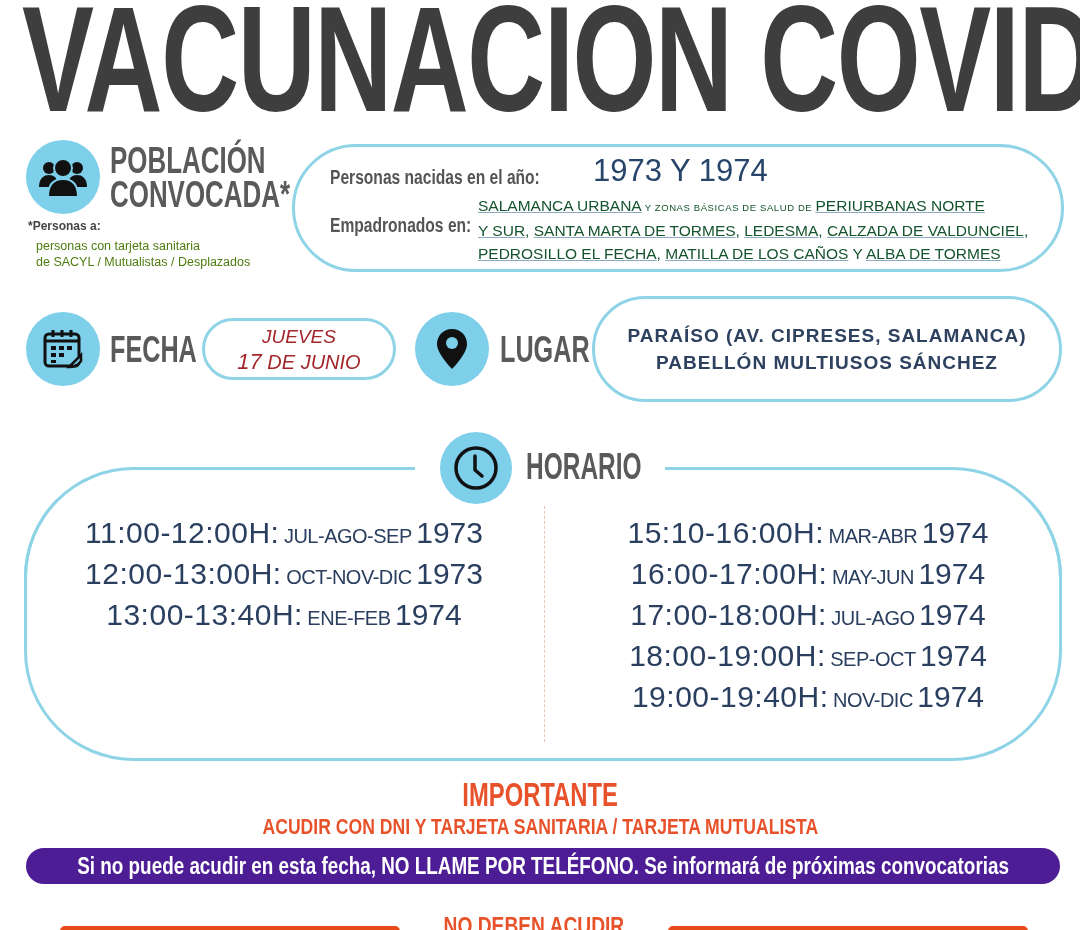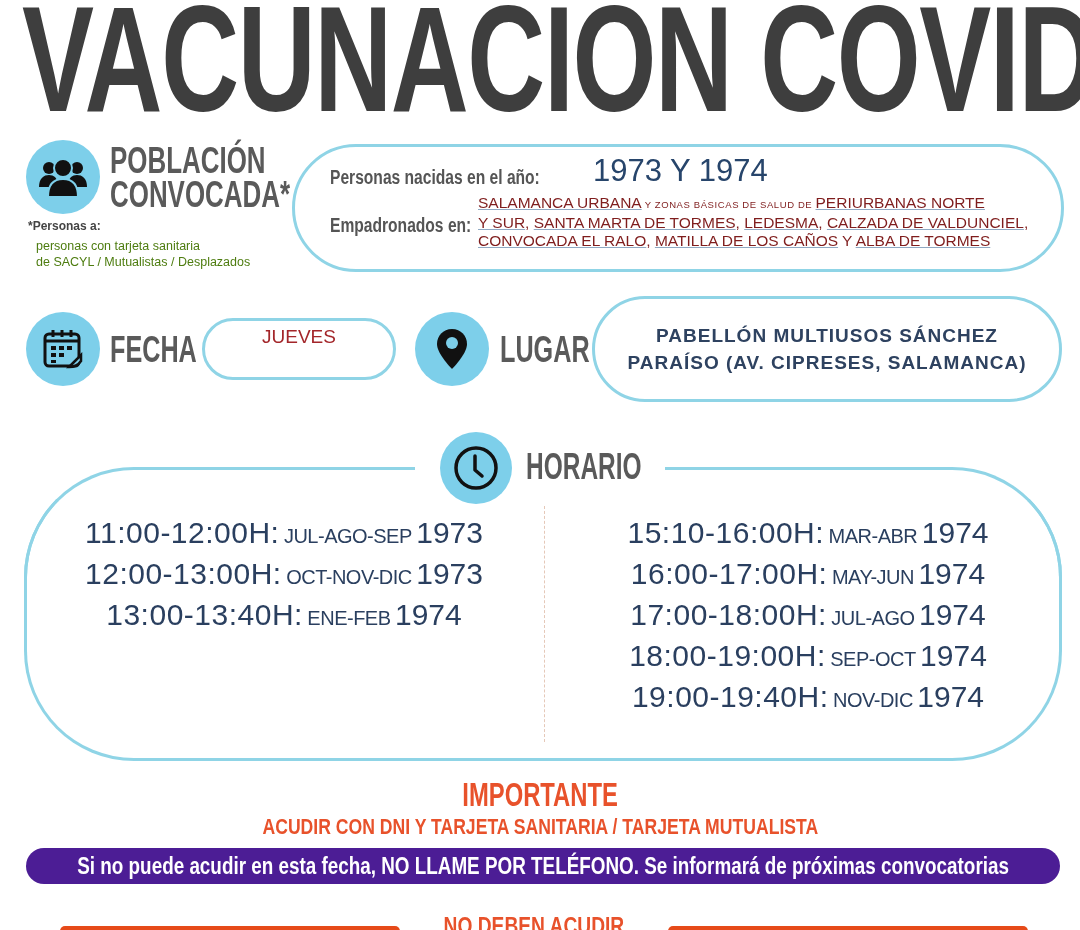--- a/index.html
+++ b/index.html
@@ -29,31 +29,31 @@
   .destinado { position: absolute; left: 28px; top: 219px; font-size: 12px; color: #444; font-weight: 700; }
   .destinado-text { position: absolute; left: 36px; top: 238px; font-size: 12.5px; line-height: 16px; color: #4d7c0f; }
 
   .pob-box {
     position: absolute; left: 292px; top: 144px; width: 772px; height: 128px;
     border: 3px solid #8fd4e6; border-radius: 64px;
   }
   .nacidas-label { position: absolute; left: 330px; top: 166px; font-size: 20px; font-weight: 700; color: #555; transform: scaleX(0.78); transform-origin: left top; white-space: nowrap; }
   .years { position: absolute; left: 593px; top: 153px; font-size: 31px; color: #27456b; white-space: nowrap; }
   .empadronados-label { position: absolute; left: 330px; top: 214px; font-size: 20px; font-weight: 700; color: #555; transform: scaleX(0.78); transform-origin: left top; white-space: nowrap; }
-  .places { position: absolute; left: 478px; top: 194px; width: 580px; font-size: 15.5px; line-height: 18px; color: #7f1d1d; }
+  .places { position: absolute; left: 478px; top: 194px; width: 580px; font-size: 15.5px; line-height: 23px; color: #14532d; }
   .places .u { text-decoration: underline; text-decoration-color: #8fa9c3; }
   .places .small { font-size: 9.5px; letter-spacing: 0.6px; text-decoration: none; }
 
   
   .fecha-circle { left: 26px; top: 312px; width: 74px; height: 74px; }
   .fecha-label { left: 110px; top: 330px; font-size: 36px; line-height: 40px; transform: scaleX(0.7); }
   .fecha-box {
     position: absolute; left: 202px; top: 318px; width: 194px; height: 62px;
     border: 3px solid #8fd4e6; border-radius: 32px;
-    text-align: center; color: #a3262a;
+    text-align: center; color: #a3262a; font-style: italic;
   }
   .fecha-box .l1 { font-size: 19px; line-height: 24px; margin-top: 4px; }
   .fecha-box .l2 { font-size: 20px; line-height: 26px; }
   .fecha-box .l2 .big { font-size: 22px; }
 
   .lugar-circle { left: 415px; top: 312px; width: 74px; height: 74px; }
   .lugar-label { left: 500px; top: 330px; font-size: 36px; line-height: 40px; transform: scaleX(0.7); }
   .lugar-box {
     position: absolute; left: 592px; top: 296px; width: 470px; height: 106px;
     border: 3px solid #8fd4e6; border-radius: 53px;
@@ -139,21 +139,21 @@
 <div class="years">1973 Y 1974</div>
 <div class="empadronados-label">Empadronados en:</div>
 <div class="places">
   <div style="padding-left:0;">
     <span class="u">SALAMANCA URBANA</span><span class="small"> Y ZONAS BÁSICAS DE SALUD DE </span><span class="u">PERIURBANAS NORTE</span>
   </div>
   <div>
     <span class="u">Y SUR</span><span>, </span><span class="u">SANTA MARTA DE TORMES</span><span>, </span><span class="u">LEDESMA</span><span>, </span><span class="u">CALZADA DE VALDUNCIEL</span>,
   </div>
   <div>
-    <span class="u">CONVOCADA EL RALO</span><span>, </span><span class="u">MATILLA DE LOS CAÑOS</span><span> Y </span><span class="u">ALBA DE TORMES</span>
+    <span class="u">PEDROSILLO EL FECHA</span><span>, </span><span class="u">MATILLA DE LOS CAÑOS</span><span> Y </span><span class="u">ALBA DE TORMES</span>
   </div>
 </div>
 
 <div class="circle fecha-circle">
   <svg width="44" height="44" viewBox="0 0 44 44">
     <rect x="4" y="7" width="34" height="32" rx="4" fill="none" stroke="#111" stroke-width="3"></rect>
     <line x1="4" y1="14" x2="38" y2="14" stroke="#111" stroke-width="3"></line>
     <line x1="12" y1="3" x2="12" y2="10" stroke="#111" stroke-width="3"></line>
     <line x1="21" y1="3" x2="21" y2="10" stroke="#111" stroke-width="3"></line>
     <line x1="30" y1="3" x2="30" y2="10" stroke="#111" stroke-width="3"></line>
@@ -162,33 +162,34 @@
       <rect x="26" y="19" width="5" height="4" fill="#111"></rect>
     <rect x="10" y="26" width="5" height="4" fill="#111"></rect>
       <rect x="18" y="26" width="5" height="4" fill="#111"></rect>
     <rect x="10" y="33" width="5" height="3" fill="#111"></rect>
     <path d="M28 40 L40 28 L40 34 Q36 40 28 40 Z" fill="#7dcfea" stroke="#111" stroke-width="2.5"></path>
   </svg>
 </div>
 <div class="label-gray fecha-label">FECHA</div>
 <div class="fecha-box">
   <div class="l1">JUEVES</div>
+  <div class="l2"><span class="big">17</span><span> DE JUNIO</span></div>
 </div>
 
 <div class="circle lugar-circle">
   <svg width="34" height="44" viewBox="0 0 34 44">
     <path d="M17 2 C8 2 2 9 2 17 C2 27 17 42 17 42 C17 42 32 27 32 17 C32 9 26 2 17 2 Z" fill="#111"></path>
     <circle cx="17" cy="16" r="6" fill="#7dcfea"></circle>
   </svg>
 </div>
 <div class="label-gray lugar-label">LUGAR</div>
 <div class="lugar-box">
   <div>
+    <div>PARAÍSO (AV. CIPRESES, SALAMANCA)</div>
     <div>PABELLÓN MULTIUSOS SÁNCHEZ</div>
-    <div>PARAÍSO (AV. CIPRESES, SALAMANCA)</div>
   </div>
 </div>
 
 <div class="horario-box"></div>
 <div class="horario-top-left"></div>
 <div class="horario-top-right"></div>
 <div style="position:absolute;left:280px;top:460px;width:520px;height:14px;background:#fff;"></div>
 <div class="horario-line left"></div>
 <div class="horario-line right"></div>
 <div class="circle horario-circle">

